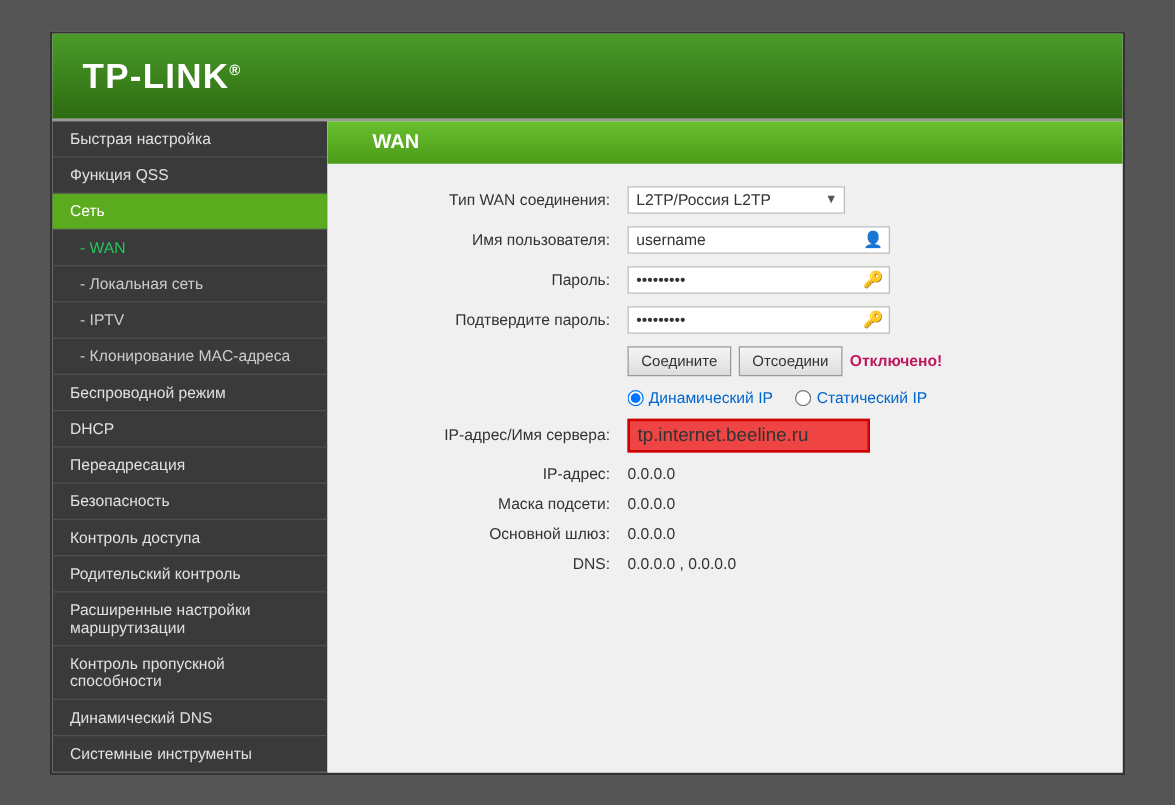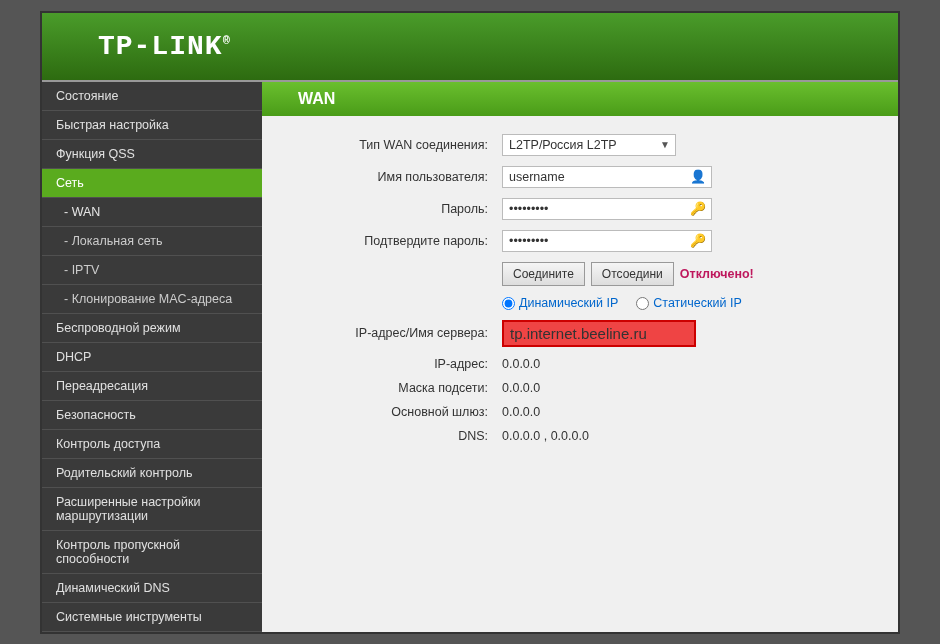--- a/index.html
+++ b/index.html
@@ -19,22 +19,21 @@
     }
     .header {
       background: linear-gradient(to bottom, #4a9c2a, #2d6b10);
       padding: 18px 24px;
     }
     .logo {
       color: #fff;
       font-size: 28px;
       font-weight: 900;
       letter-spacing: 1px;
-      font-family: Liberation Mono, monospace;
-      margin-left: 32px;
+      font-family: Liberation Sans, sans-serif;
     }
     .logo sup {
       font-size: 12px;
       vertical-align: super;
     }
     .main-layout {
       display: flex;
       border-top: 2px solid #999;
     }
     .sidebar {
@@ -183,25 +182,24 @@
 
   <div class="header">
     <div class="logo">
       <span>TP-LINK</span><sup>®</sup>
     </div>
   </div>
 
   <div class="main-layout">
 
     <div class="sidebar">
-    <div class="sidebar-item">Состояние</div>
         <div class="sidebar-item">Быстрая настройка</div>
         <div class="sidebar-item">Функция QSS</div>
         <div class="sidebar-item active">Сеть</div>
-        <div class="sidebar-item sub" style="color: #e5e5e5;">- WAN</div>
+        <div class="sidebar-item sub" style="color: #22c55e;">- WAN</div>
         <div class="sidebar-item sub">- Локальная сеть</div>
         <div class="sidebar-item sub">- IPTV</div>
         <div class="sidebar-item sub">- Клонирование MAC-адреса</div>
         <div class="sidebar-item">Беспроводной режим</div>
         <div class="sidebar-item">DHCP</div>
         <div class="sidebar-item">Переадресация</div>
         <div class="sidebar-item">Безопасность</div>
         <div class="sidebar-item">Контроль доступа</div>
         <div class="sidebar-item">Родительский контроль</div>
         <div class="sidebar-item">Расширенные настройки маршрутизации</div>

